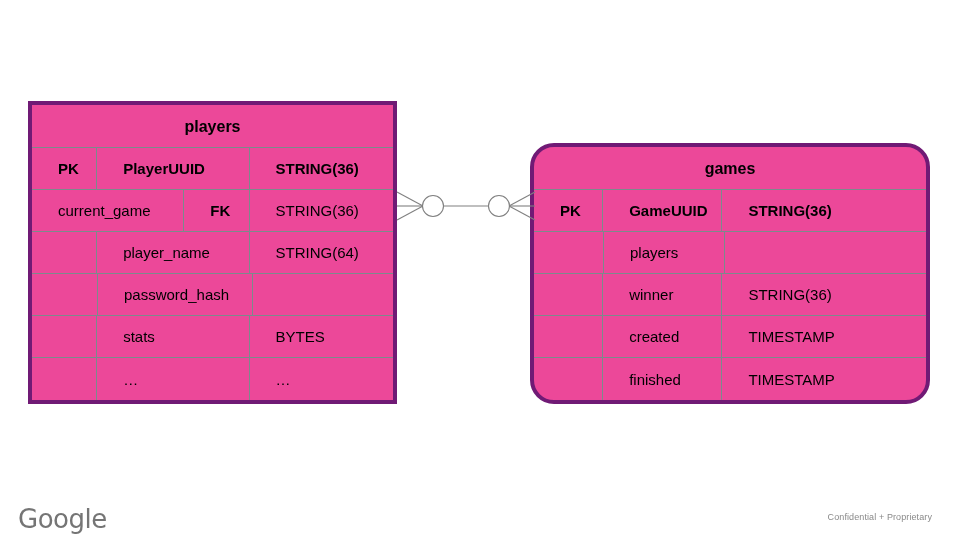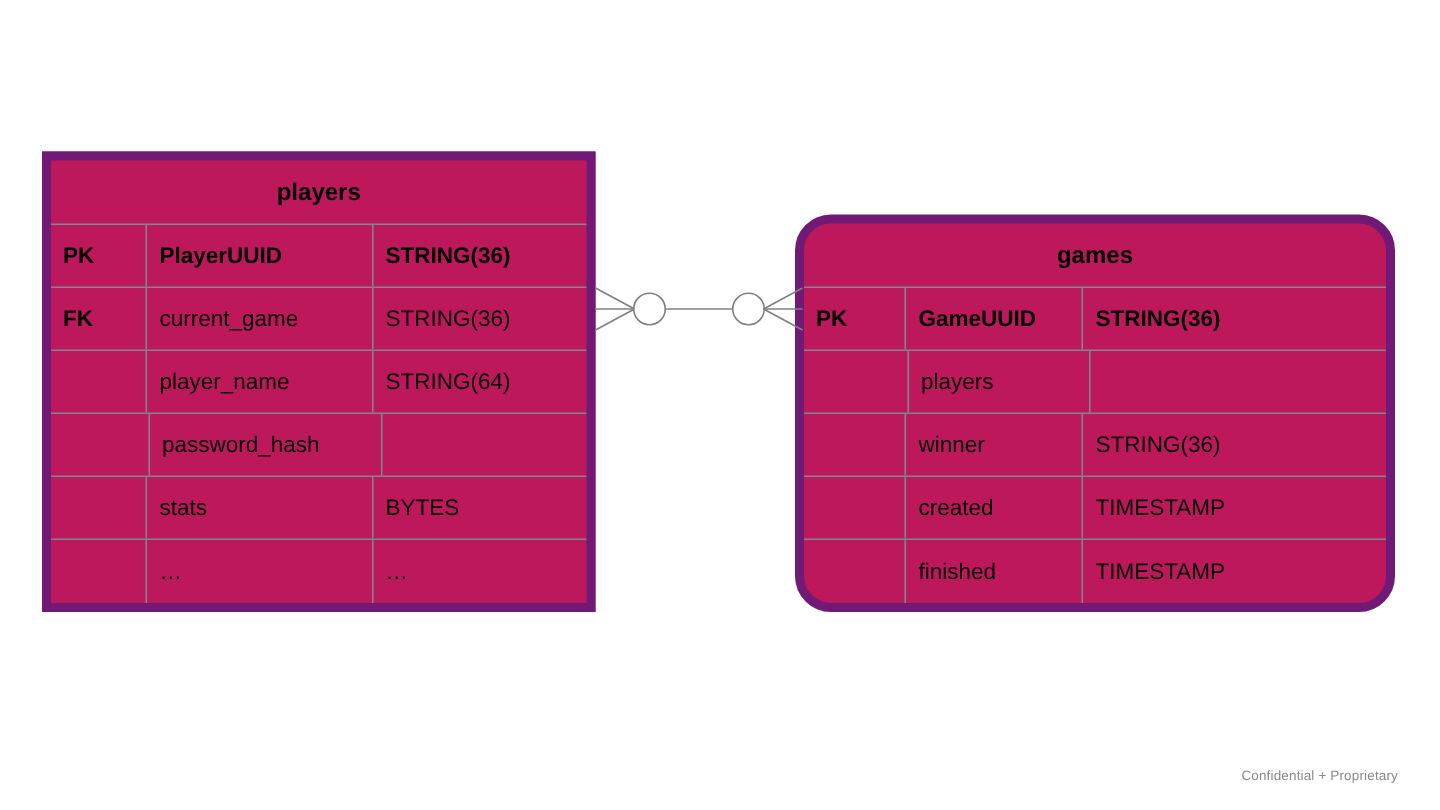--- a/index.html
+++ b/index.html
@@ -18,22 +18,22 @@
 
   #slide {
     position: absolute;
     inset: 0;
     background: #ffffff;
   }
 
   
   .entity {
     position: absolute;
-    border: 6px solid #701a75;
-    background: #be185d;
+    border: 4px solid #701a75;
+    background: #ec4899;
     box-sizing: border-box;
     border-collapse: collapse;
   }
   .entity-title {
     height: 43px;
     line-height: 43px;
     text-align: center;
     font-weight: bold;
     font-size: 16px;
     border-bottom: 1px solid #7b8a8c;
@@ -45,21 +45,21 @@
     box-sizing: border-box;
     border-bottom: 1px solid #7b8a8c;
   }
   .row.last { border-bottom: none; text-align: center; }
   .cell {
     box-sizing: border-box;
     height: 100%;
     display: flex;
     align-items: center;
     font-size: 15px;
-    padding-left: 8px;
+    padding-left: 26px;
     overflow: hidden;
     white-space: nowrap;
   }
   .cell.key {
     border-right: 1px solid #7b8a8c;
     font-weight: bold;
     font-size: 15px;
   }
   .cell.name {
     border-right: 1px solid #7b8a8c;
@@ -114,22 +114,22 @@
 
   <div class="entity" id="players">
     <div class="entity-title">players</div>
 
     <div class="row pk">
       <div class="cell key">PK</div>
       <div class="cell name">PlayerUUID</div>
       <div class="cell type">STRING(36)</div>
     </div>
     <div class="row">
+      <div class="cell name">current_game</div>
       <div class="cell key">FK</div>
-      <div class="cell name">current_game</div>
       <div class="cell type">STRING(36)</div>
     </div>
     <div class="row">
       <div class="cell key"></div>
       <div class="cell name">player_name</div>
       <div class="cell type">STRING(64)</div>
     </div>
     <div class="row">
       <div class="cell key"></div>
       <div class="cell name">password_hash</div>
@@ -191,15 +191,16 @@
       <circle cx="109" cy="23" r="10.5" fill="#ffffff"></circle>
 
       <g>
         <line x1="145" y1="23" x2="119" y2="23"></line>
         <line x1="145" y1="9" x2="119" y2="23"></line>
         <line x1="145" y1="37" x2="119" y2="23"></line>
       </g>
     </g>
   </svg>
 
+  <div id="google-logo">Google</div>
   <div id="confidential">Confidential + Proprietary</div>
 
 </div>
 
 </body></html>

